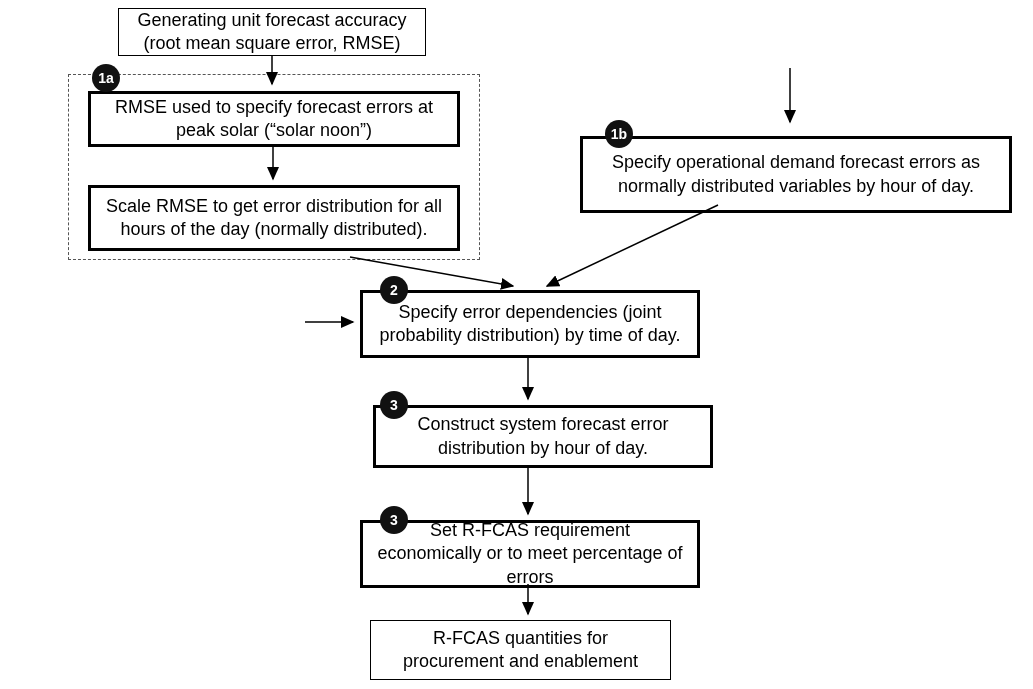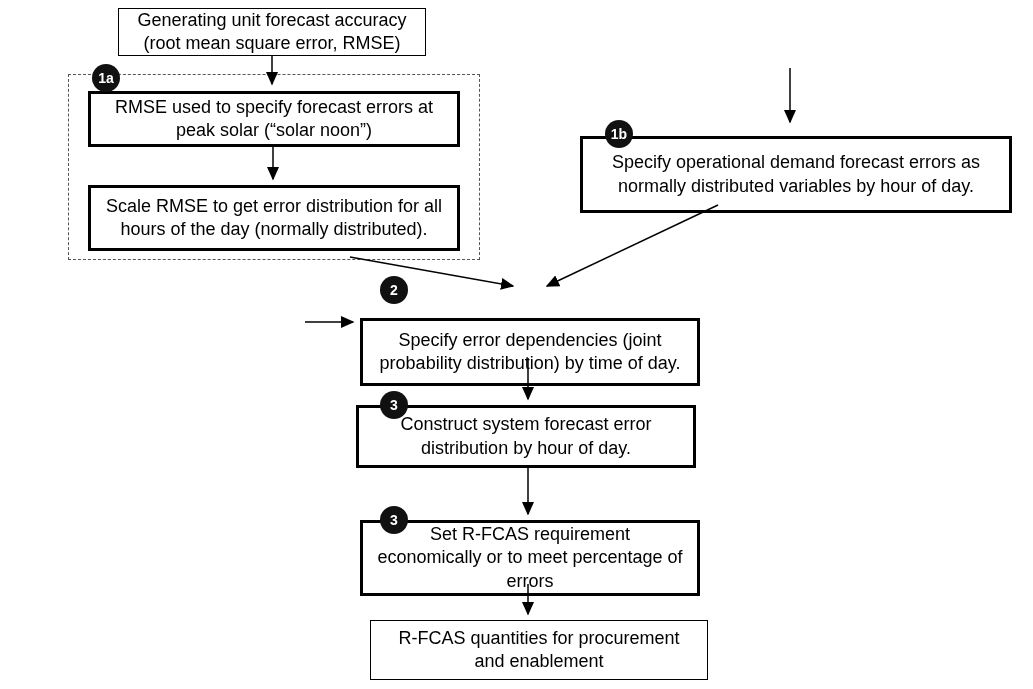--- a/index.html
+++ b/index.html
@@ -106,29 +106,29 @@
 
   <div class="box thick" style="left:88px; top:185px; width:372px; height:66px;">
     <span>Scale RMSE to get error distribution for all hours of the day (normally distributed).</span>
   </div>
 
   <div class="box thick" style="left:580px; top:128px; width:432px; height:77px;margin-top:8px;">
     <span>Specify operational demand forecast errors as normally distributed variables by hour of day.</span>
   </div>
 
 
-  <div class="box thick" style="left:360px; top:290px; width:340px; height:68px;margin-top:28px;">
+  <div class="box thick" style="left:360px; top:290px; width:340px; height:68px;">
     <span>Specify error dependencies (joint probability distribution) by time of day.</span>
   </div>
 
-  <div class="box thick" style="left:356px; top:405px; width:340px; height:63px;">
+  <div class="box thick" style="left:373px; top:405px; width:340px; height:63px;">
     <span>Construct system forecast error distribution by hour of day.</span>
   </div>
 
-  <div class="box thick" style="left:360px; top:520px; width:340px; height:76px;">
+  <div class="box thick" style="left:360px; top:520px; width:340px; height:68px;">
     <span>Set R-FCAS requirement economically or to meet percentage of errors</span>
   </div>
 
-  <div class="box" style="left:370px; top:620px; width:338px; height:60px;">
+  <div class="box" style="left:370px; top:620px; width:301px; height:60px;">
     <span>R-FCAS quantities for procurement and enablement</span>
   </div>
 
 </div>
 
 </body></html>

